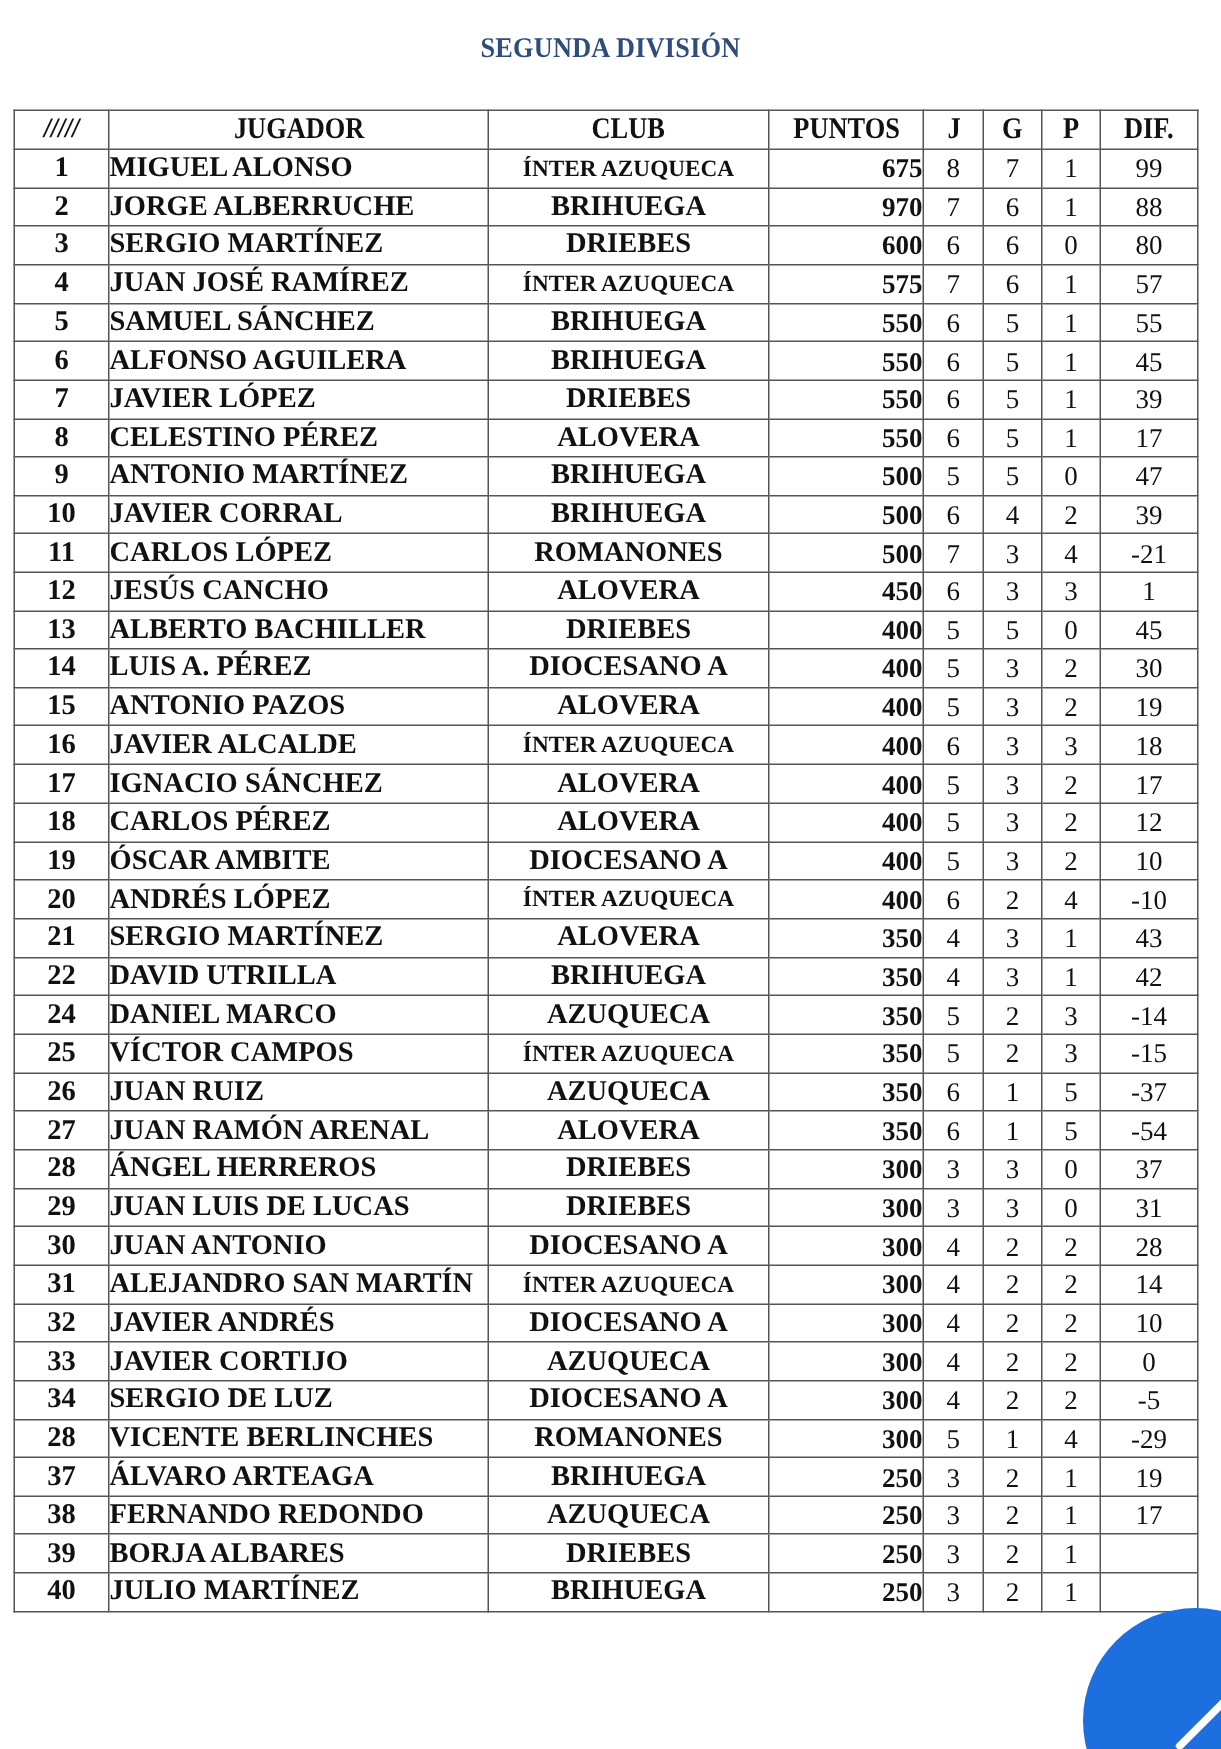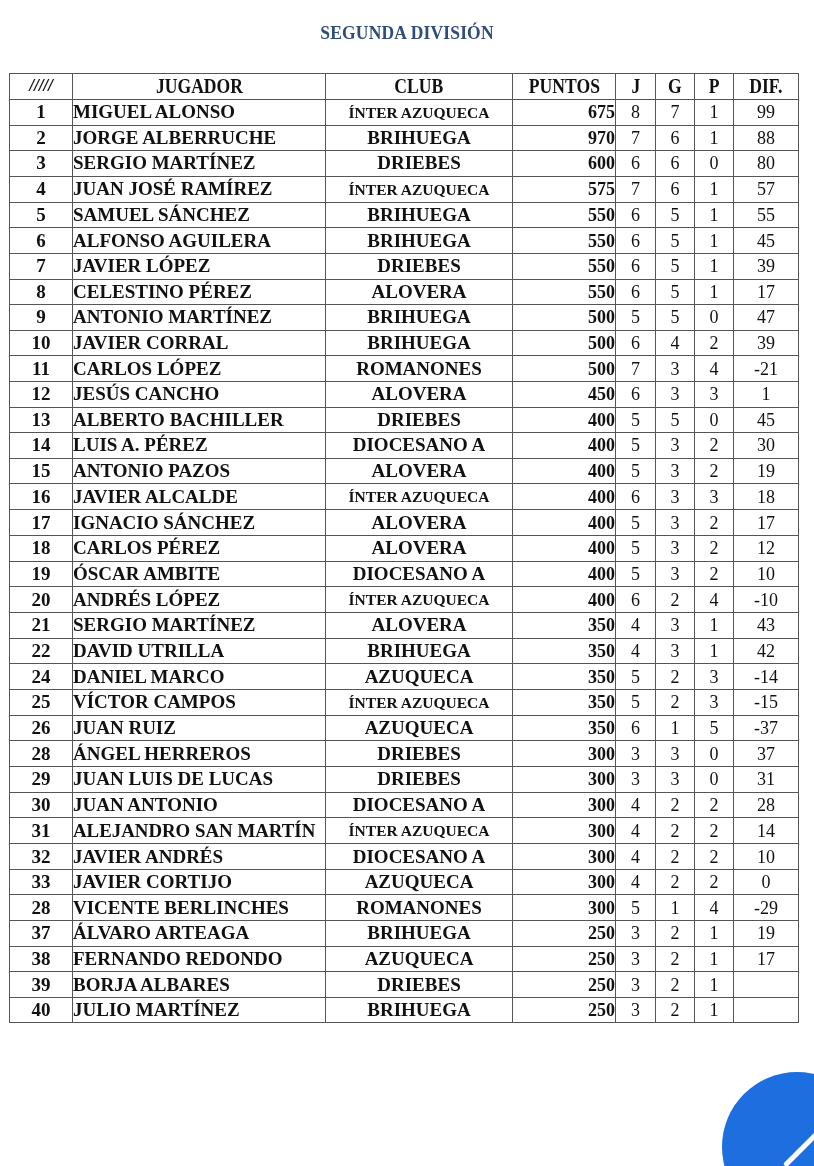--- a/index.html
+++ b/index.html
@@ -294,20 +294,30 @@
         <td class="pos">26</td>
         <td class="name"><span>JUAN RUIZ</span></td>
         <td class="club"><span>AZUQUECA</span></td>
         <td class="pts">350</td>
         <td class="num">6</td>
         <td class="num">1</td>
         <td class="num">5</td>
         <td class="num">-37</td>
       </tr>
       <tr>
+        <td class="pos">27</td>
+        <td class="name"><span>JUAN RAMÓN ARENAL</span></td>
+        <td class="club"><span>ALOVERA</span></td>
+        <td class="pts">350</td>
+        <td class="num">6</td>
+        <td class="num">1</td>
+        <td class="num">5</td>
+        <td class="num">-54</td>
+      </tr>
+      <tr>
         <td class="pos">28</td>
         <td class="name"><span>ÁNGEL HERREROS</span></td>
         <td class="club"><span>DRIEBES</span></td>
         <td class="pts">300</td>
         <td class="num">3</td>
         <td class="num">3</td>
         <td class="num">0</td>
         <td class="num">37</td>
       </tr>
       <tr>
@@ -352,20 +362,30 @@
       </tr>
       <tr>
         <td class="pos">33</td>
         <td class="name"><span>JAVIER CORTIJO</span></td>
         <td class="club"><span>AZUQUECA</span></td>
         <td class="pts">300</td>
         <td class="num">4</td>
         <td class="num">2</td>
         <td class="num">2</td>
         <td class="num">0</td>
+      </tr>
+      <tr>
+        <td class="pos">34</td>
+        <td class="name"><span>SERGIO DE LUZ</span></td>
+        <td class="club"><span>DIOCESANO A</span></td>
+        <td class="pts">300</td>
+        <td class="num">4</td>
+        <td class="num">2</td>
+        <td class="num">2</td>
+        <td class="num">-5</td>
       </tr>
       <tr>
         <td class="pos">28</td>
         <td class="name"><span>VICENTE BERLINCHES</span></td>
         <td class="club"><span>ROMANONES</span></td>
         <td class="pts">300</td>
         <td class="num">5</td>
         <td class="num">1</td>
         <td class="num">4</td>
         <td class="num">-29</td>

